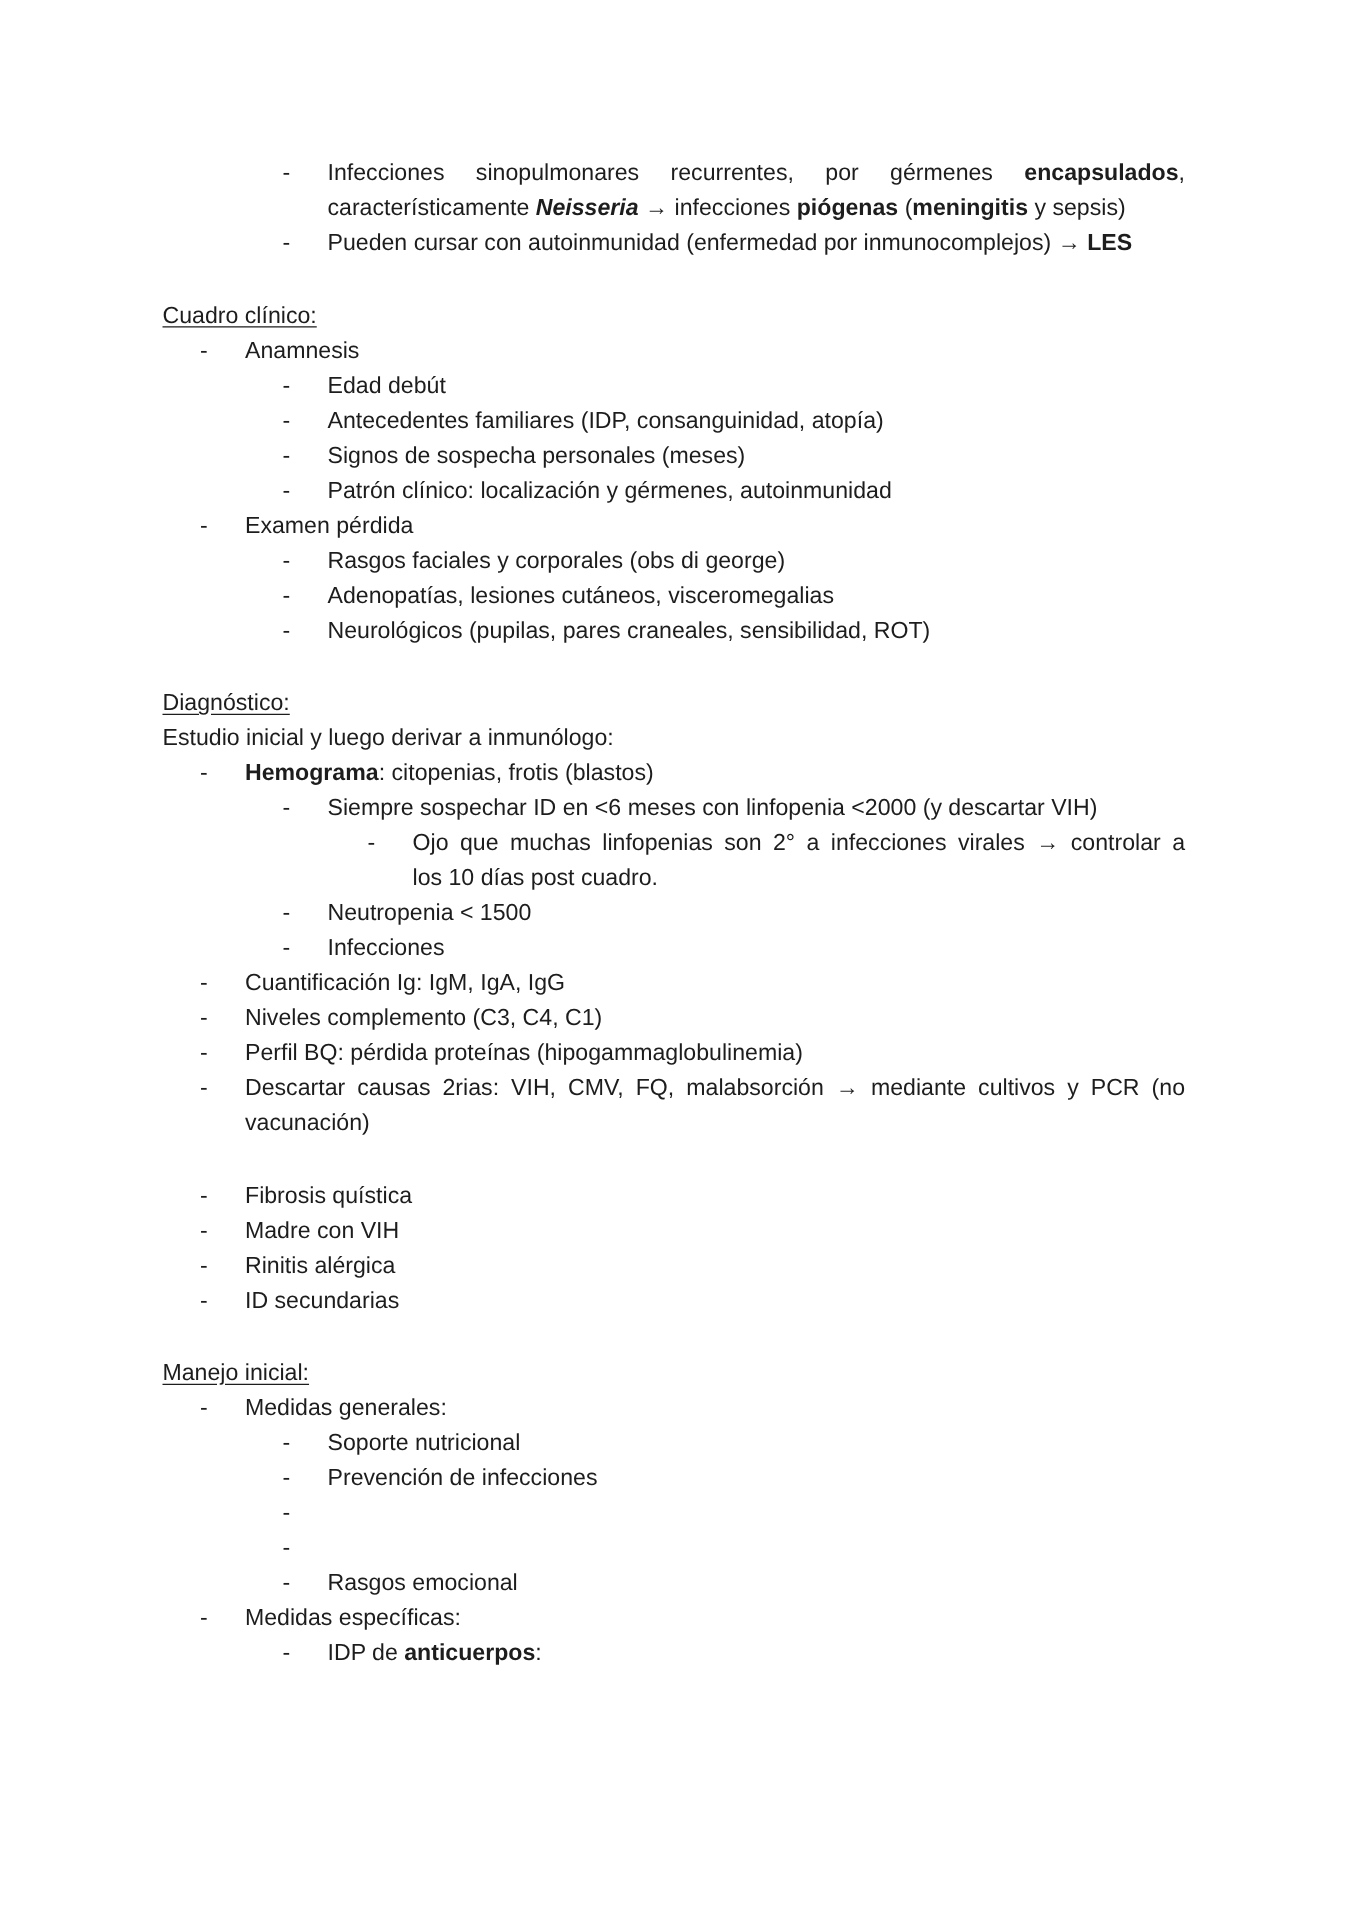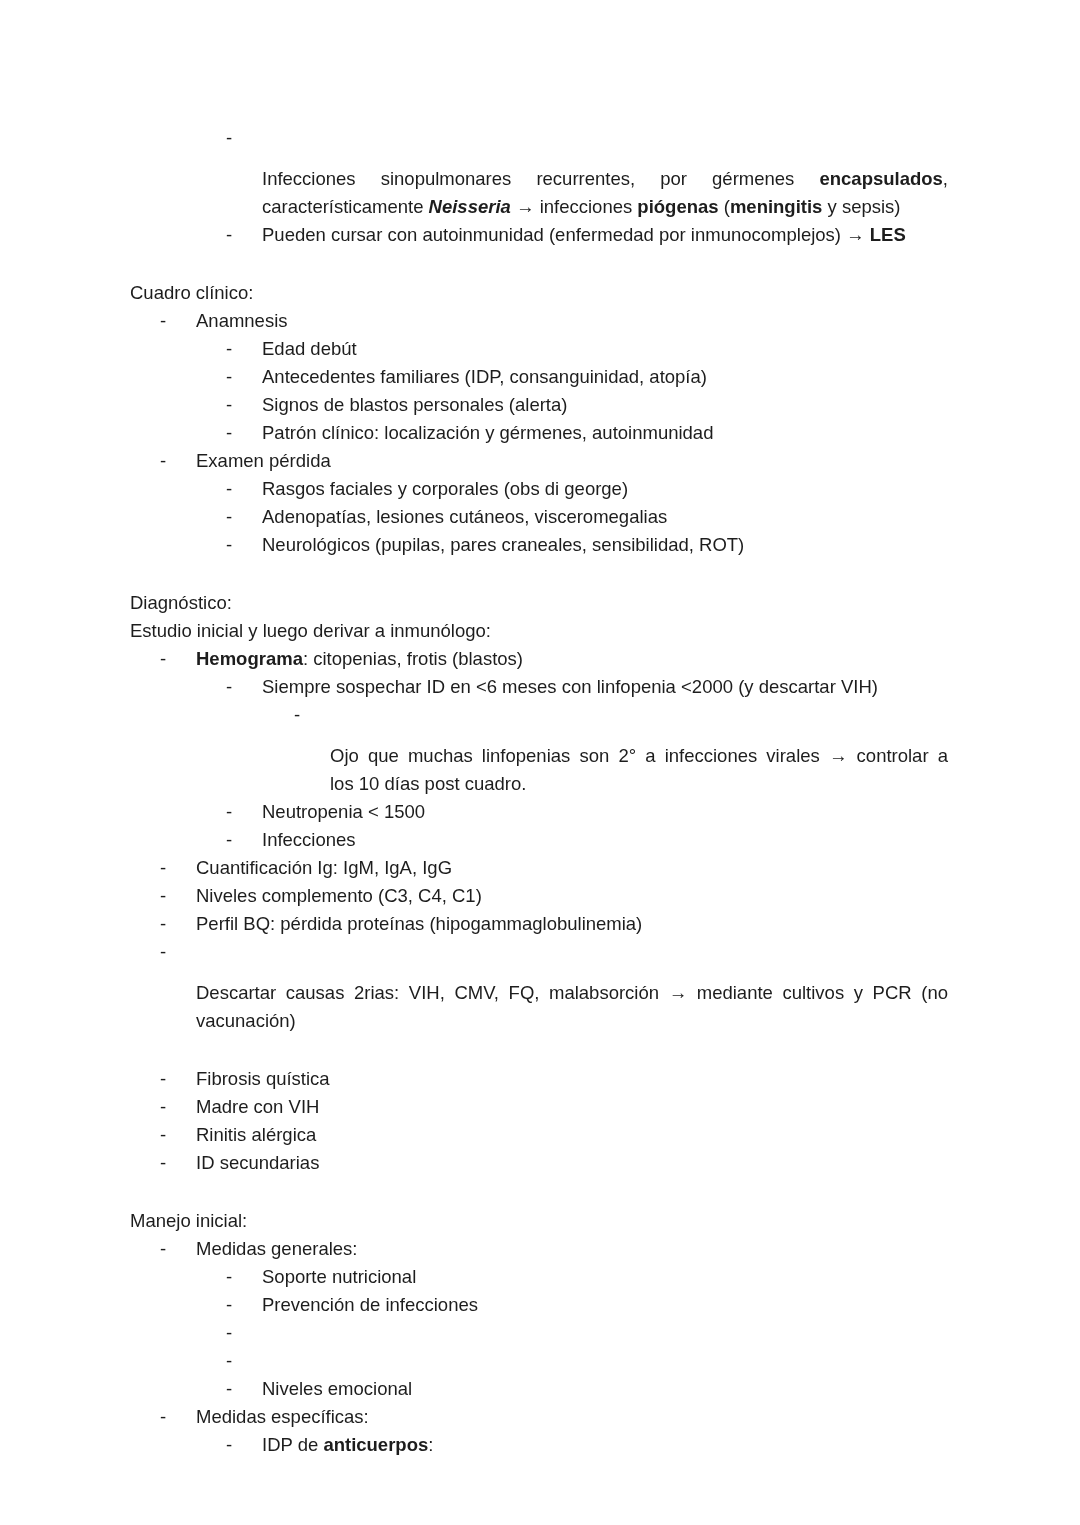--- a/index.html
+++ b/index.html
@@ -14,30 +14,30 @@
     color:#1d1d1d;
   }
   .content {
     position:absolute;
     left:130px;
     top:124px;
     width:818px;
     font-size:18.5px;
     line-height:28px;
   }
-  .heading { text-underline-offset:3px; }
+  .heading { text-decoration:underline; text-underline-offset:3px; }
   .para {}
   .bullet { display:flex; align-items:flex-start; }
   .bullet.level-1 { padding-left:30px; }
   .bullet.level-2 { padding-left:96px; }
   .bullet.level-3 { padding-left:164px; }
   .dash { flex:0 0 36px; width:36px; }
   .text { flex:1 1 auto; min-width:0; }
   .line { min-height:28px; }
-  .line.stretch { text-align:justify; text-align-last:justify;margin-top:41px; }
+  .line.stretch { text-align:justify; text-align-last:justify; }
   .bold { font-weight:bold;text-align:right; }
   .italic { font-style:italic; }
   .spacer { height:30px; }
 </style>
 </head>
 <body>
 
 <div class="page">
   <div class="content" id="doc">
       <div class="bullet level-2">
@@ -73,21 +73,21 @@
       </div>
       <div class="bullet level-2">
         <span class="dash">-</span>
         <div class="text">
           <div class="line"><span class="">Antecedentes familiares (IDP, consanguinidad, atopía)</span></div>
         </div>
       </div>
       <div class="bullet level-2">
         <span class="dash">-</span>
         <div class="text">
-          <div class="line"><span class="">Signos de blastos personales (alerta)</span></div>
+          <div class="line"><span class="">Signos de sospecha personales (meses)</span></div>
         </div>
       </div>
       <div class="bullet level-2">
         <span class="dash">-</span>
         <div class="text">
           <div class="line"><span class="">Patrón clínico: localización y gérmenes, autoinmunidad</span></div>
         </div>
       </div>
       <div class="bullet level-1">
         <span class="dash">-</span>
@@ -231,21 +231,21 @@
       </div>
       <div class="bullet level-2">
         <span class="dash">-</span>
       </div>
       <div class="bullet level-2">
         <span class="dash">-</span>
       </div>
       <div class="bullet level-2">
         <span class="dash">-</span>
         <div class="text">
-          <div class="line"><span class="">Niveles emocional</span></div>
+          <div class="line"><span class="">Rasgos emocional</span></div>
         </div>
       </div>
       <div class="bullet level-1">
         <span class="dash">-</span>
         <div class="text">
           <div class="line"><span class="">Medidas específicas:</span></div>
         </div>
       </div>
       <div class="bullet level-2">
         <span class="dash">-</span>

